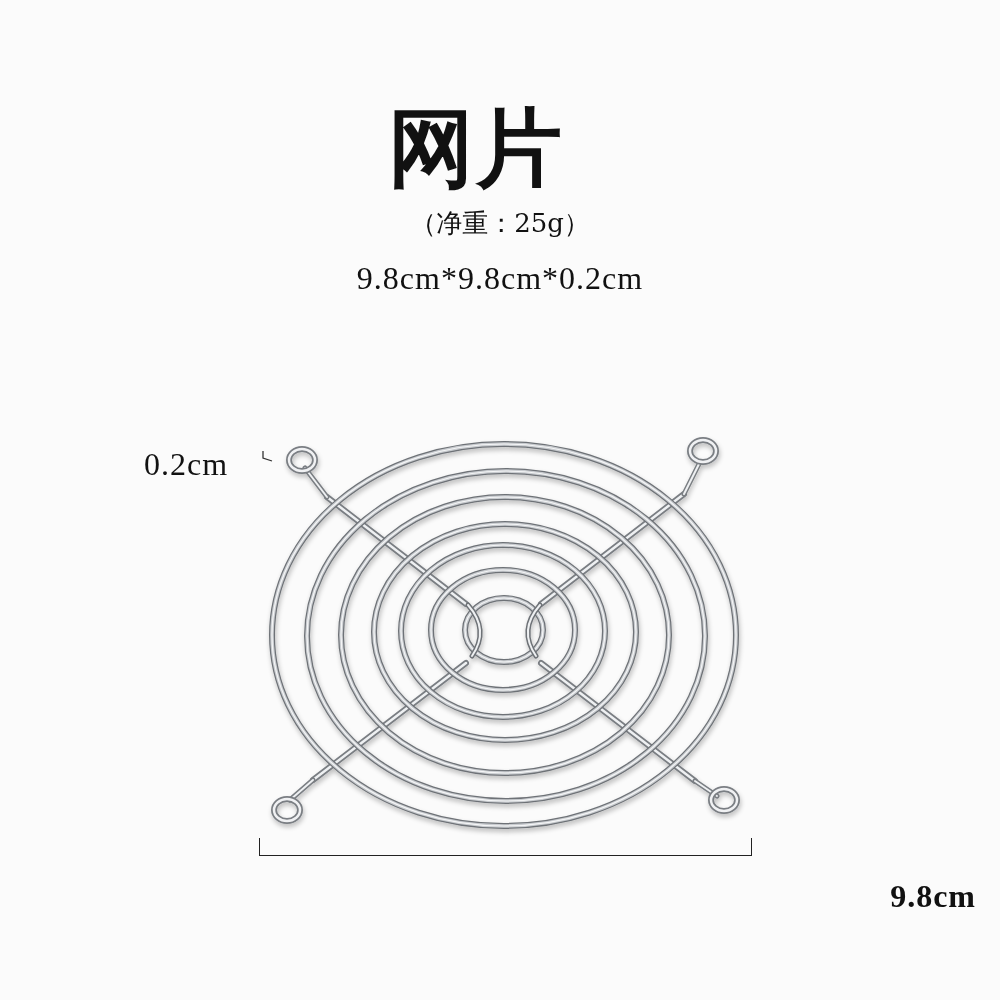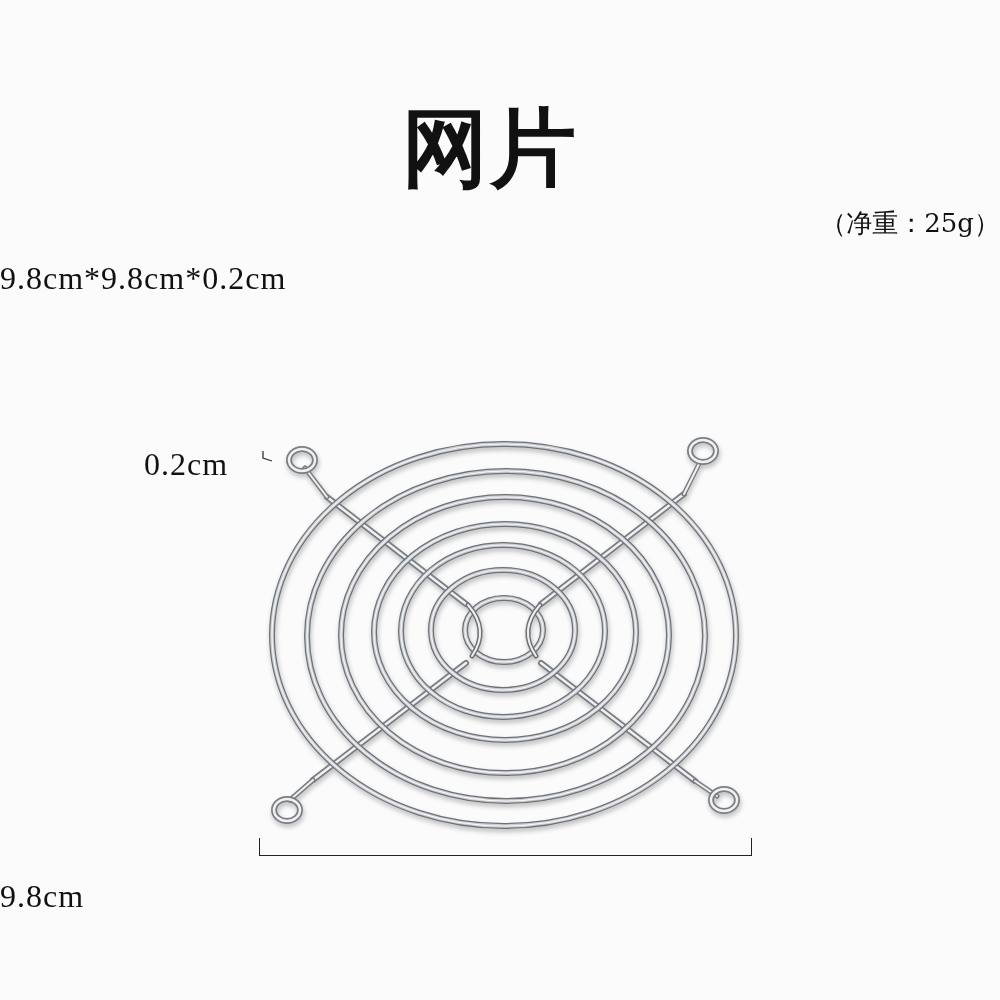--- a/index.html
+++ b/index.html
@@ -8,29 +8,28 @@
     background: #fbfbfb;
     position: relative;
     font-family: "DejaVu Serif", "Liberation Serif", serif;
     color: #111;
   }
   .title {
     position: absolute; left: 0; width: 952px; top: 100px;
     text-align: center; font-size: 86px; line-height: 96px; font-weight: bold;
     letter-spacing: 2px;
     font-family: "DejaVu Serif", serif;
-    margin-left: 14px;
   }
   .weight {
     position: absolute; left: 0; width: 1000px; top: 206px;
-    text-align: right; font-size: 26px; line-height: 34px;
+    text-align: center; font-size: 26px; line-height: 34px;
   }
   .dims {
     position: absolute; left: 0; width: 1000px; top: 258px;
-    font-size: 32px; line-height: 40px;
+    text-align: center; font-size: 32px; line-height: 40px;
     font-family: "Liberation Serif", "DejaVu Serif", serif;
     letter-spacing: 1px;
   }
   .thickness-label {
     position: absolute; left: 144px; top: 444px;
     font-size: 32px; line-height: 40px;
     font-family: "Liberation Serif", "DejaVu Serif", serif;
     letter-spacing: 1px;
   }
   .thickness-marker {
@@ -39,23 +38,24 @@
   .grill {
     position: absolute; left: 0; top: 0; width: 1000px; height: 1000px;
   }
   .width-bracket {
     position: absolute; left: 259px; top: 838px; width: 493px; height: 18px;
     border-left: 1px solid #222; border-right: 1px solid #222; border-bottom: 1px solid #222;
     box-sizing: border-box;
   }
   .width-label {
     position: absolute; left: 0; width: 976px; top: 876px;
-    text-align: left; font-size: 32px; line-height: 40px;
+    text-align: right; font-size: 32px; line-height: 40px;
     font-family: "Liberation Serif", "DejaVu Serif", serif;
     letter-spacing: 1px;
+    font-weight: bold;
   }
 </style>
 </head>
 <body>
 
 <div class="title">网片</div>
 <div class="weight">（净重：25g）</div>
 <div class="dims">9.8cm*9.8cm*0.2cm</div>
 
 <div class="thickness-label">0.2cm</div>

